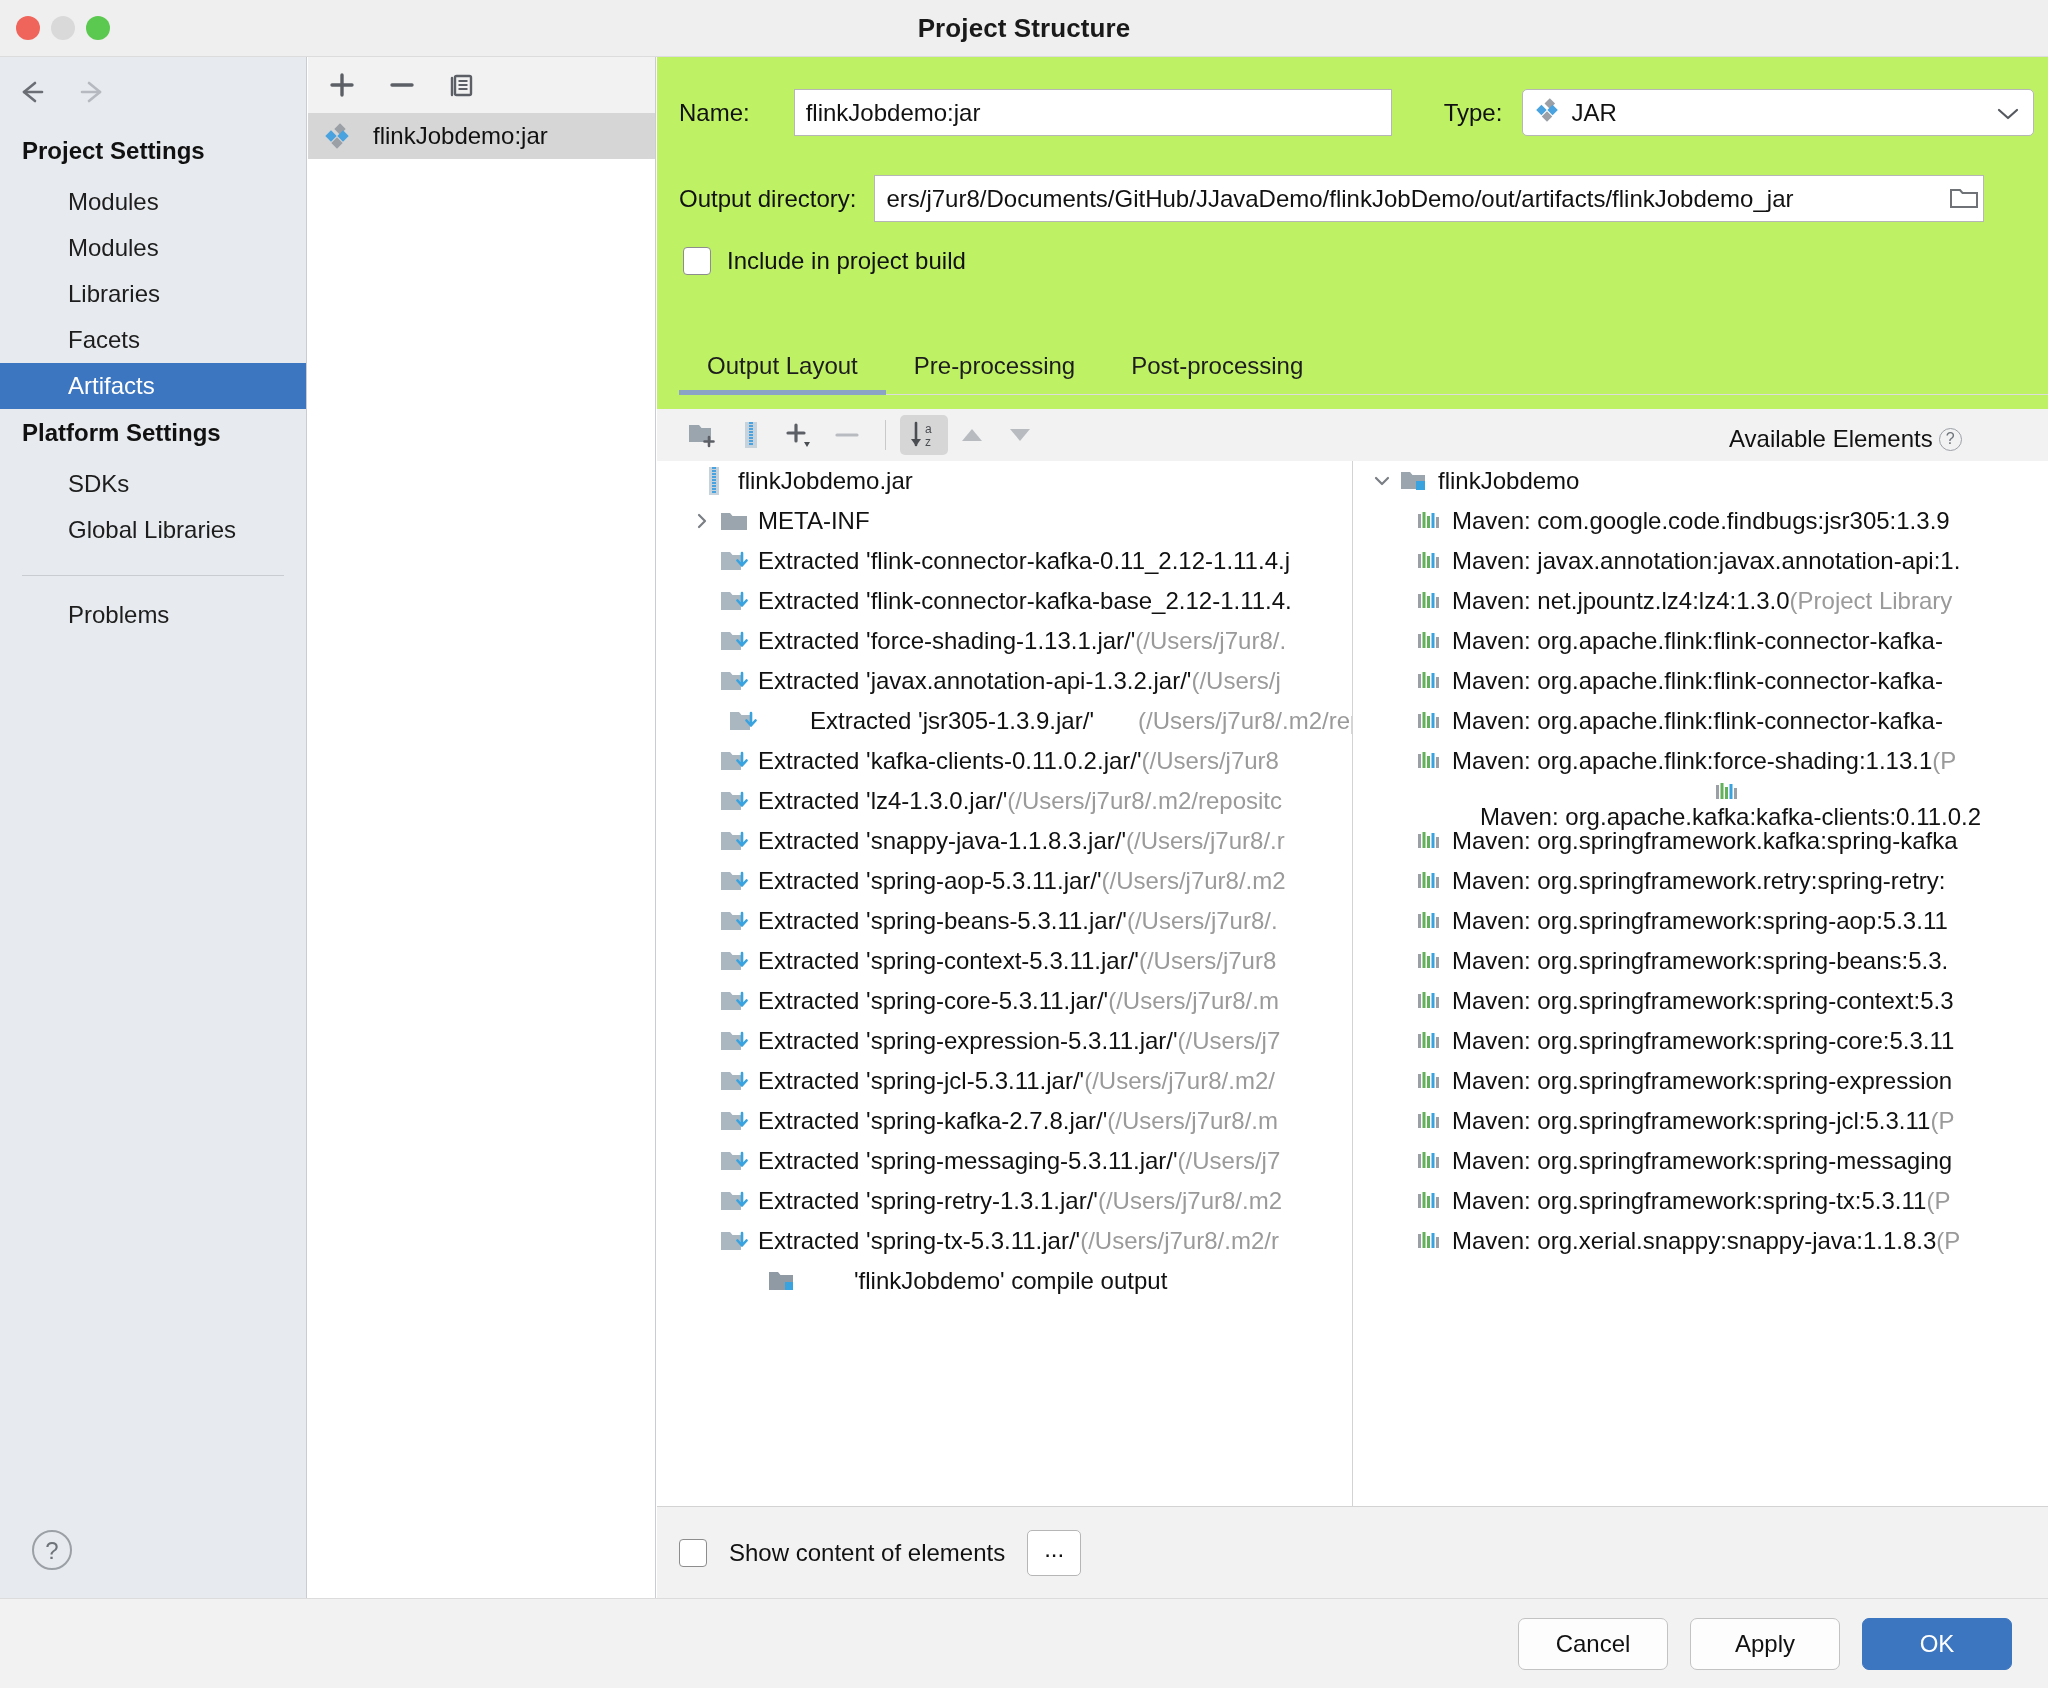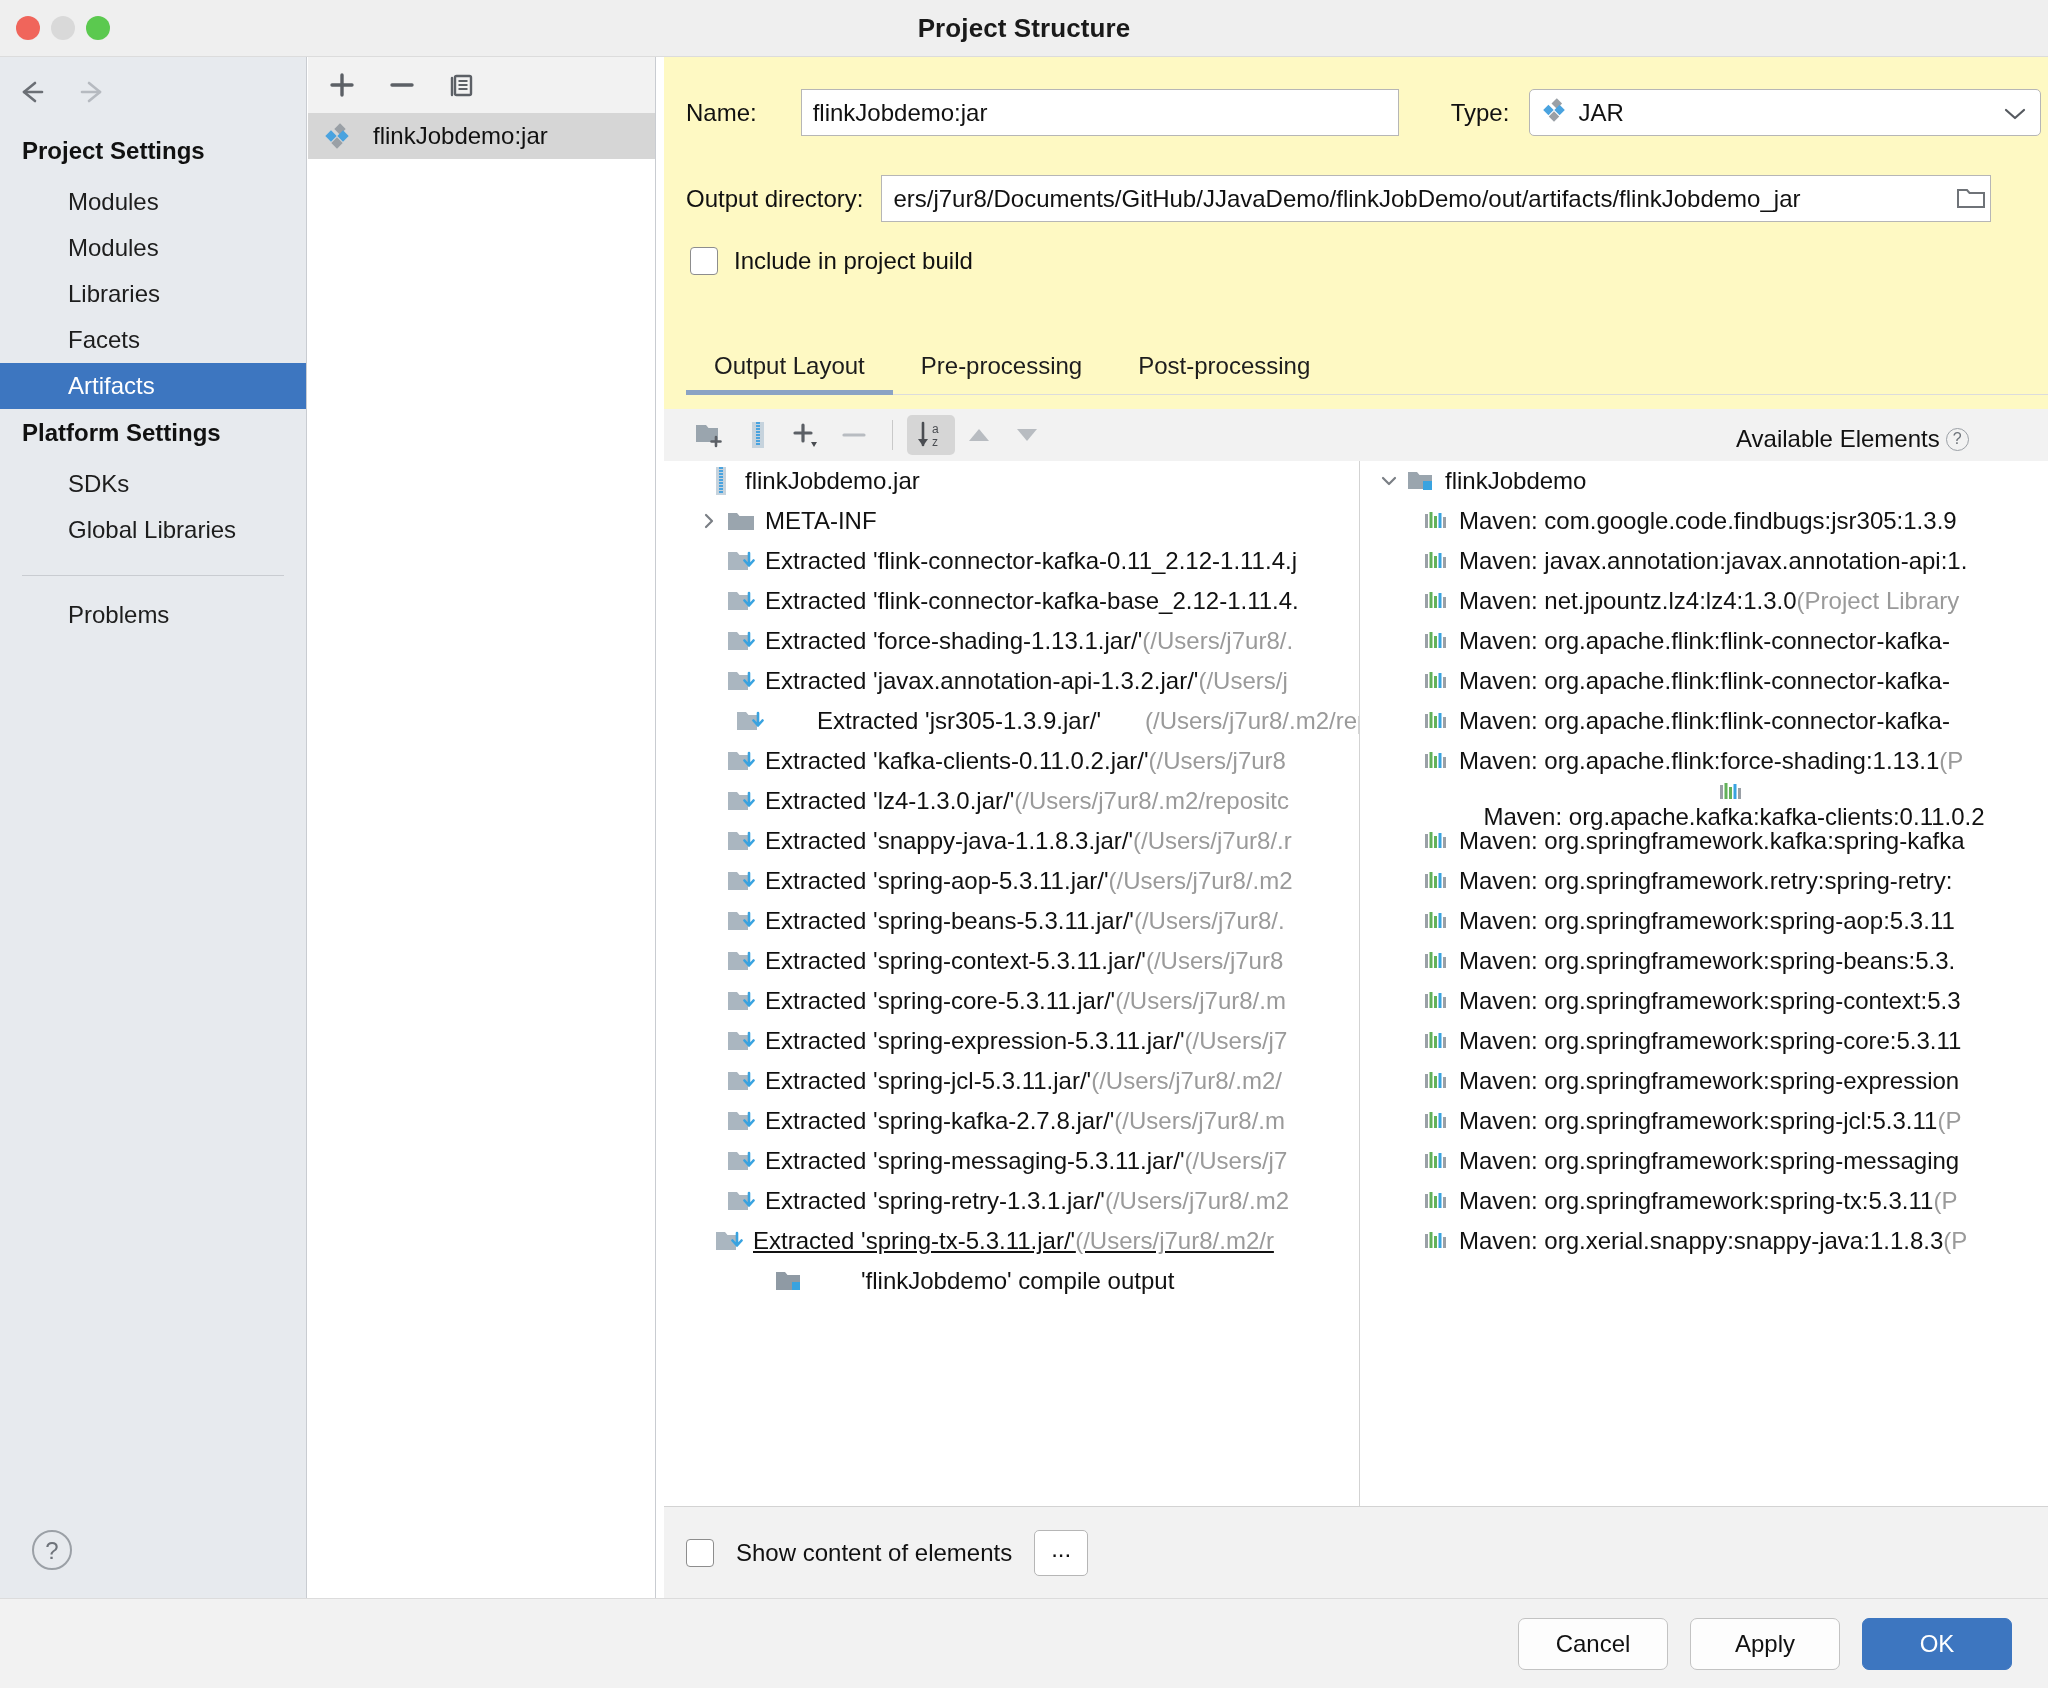--- a/index.html
+++ b/index.html
@@ -79,22 +79,21 @@
   .tbicon { width: 32px; height: 32px; position: relative; }
   .artrow {
     height: 46px; display: flex; align-items: center; gap: 12px;
     padding-left: 14px; font-size: 24px; color: #111;
   }
   .artrow.selected { background: #d6d6d6; }
 
   
   .content {
     position: absolute; left: 657px; top: 57px; right: 0; height: 1541px;
-    background: #fef9c3;
-    margin-left: 7px;
+    background: #bef264;
   }
   .row-name {
     position: absolute; left: 22px; top: 32px; width: 100%;
     display: flex; align-items: center;
   }
   .lbl { font-size: 24px; color: #111; }
   .field {
     background: #ffffff; border: 1px solid #b6b6b6;
     height: 47px; font-size: 24px; color: #111;
     padding: 0 11px; line-height: 45px;
@@ -574,21 +573,21 @@
             <span class="tw"></span>
             <span class="ic">
               <svg width="28" height="24" viewBox="0 0 28 24">
                 <path d="M1 3 h9 l2.5 3 H21 v15 H1 Z" fill="#aab6c0"></path>
                 <path d="M22 4 v12 M17.5 11.5 L22 16.5 L26.5 11.5" fill="none" stroke="#39a3e0" stroke-width="2.6" stroke-linecap="round" stroke-linejoin="round"></path>
               </svg>
             </span>
             <span>Extracted 'spring-retry-1.3.1.jar/'</span>
             <span class="dim"> (/Users/j7ur8/.m2</span>
           </div>
-          <div class="tree-row" style="padding-left: 16px; text-decoration: underline;">
+          <div class="tree-row" style="padding-left: 28px;">
             <span class="tw"></span>
             <span class="ic">
               <svg width="28" height="24" viewBox="0 0 28 24">
                 <path d="M1 3 h9 l2.5 3 H21 v15 H1 Z" fill="#aab6c0"></path>
                 <path d="M22 4 v12 M17.5 11.5 L22 16.5 L26.5 11.5" fill="none" stroke="#39a3e0" stroke-width="2.6" stroke-linecap="round" stroke-linejoin="round"></path>
               </svg>
             </span>
             <span>Extracted 'spring-tx-5.3.11.jar/'</span>
             <span class="dim"> (/Users/j7ur8/.m2/r</span>
           </div>

